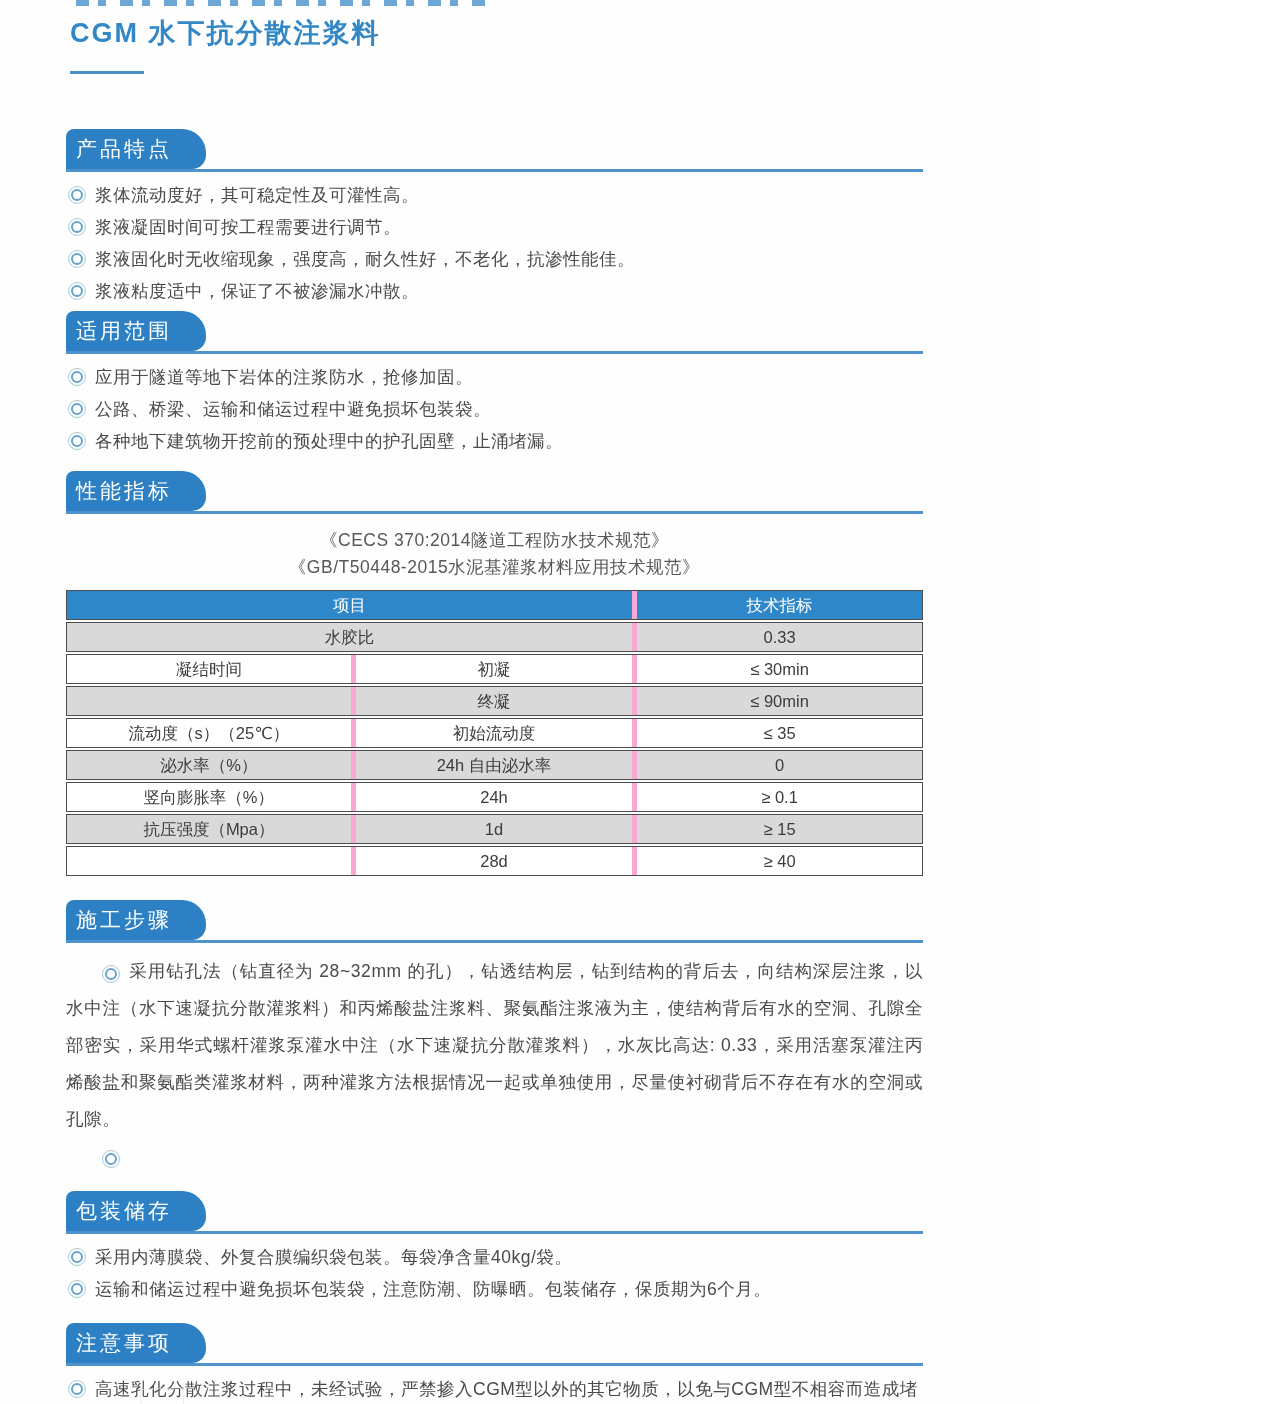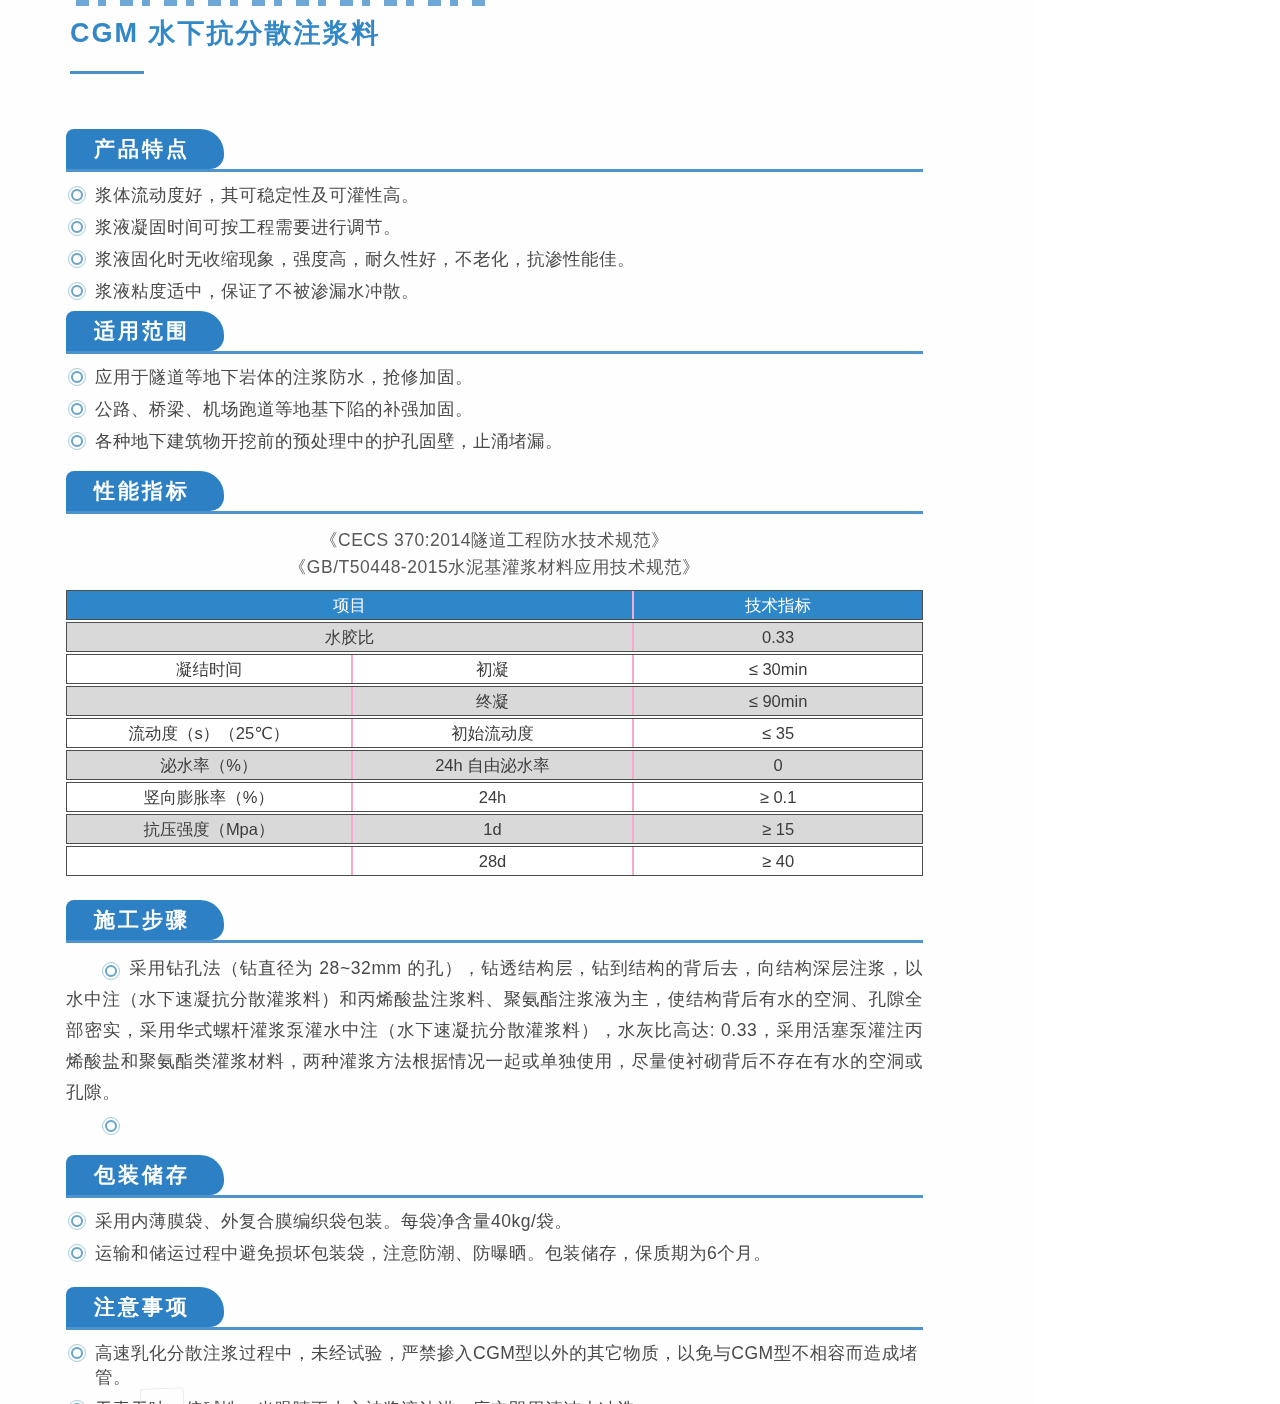--- a/index.html
+++ b/index.html
@@ -18,22 +18,22 @@
   }
 
   .doc-title{
     margin:16px 0 0 70px; font-size:27px; font-weight:bold; color:#3287c6;
     letter-spacing:2px; line-height:34px;
   }
   .title-underline{ margin:21px 0 0 70px; width:74px; height:3px; background:#4a90c8; }
 
   .section-head{ border-bottom:3px solid #4e93cc; }
   .badge{
-    display:inline-block; background:#2c80c3; color:#ffffff; font-weight:bold;
-    font-size:21px; letter-spacing:3px; line-height:24px; padding:8px 34px 8px 28px;
+    display:inline-block; background:#2c80c3; color:#ffffff; font-weight:normal;
+    font-size:21px; letter-spacing:3px; line-height:24px; padding:8px 34px 8px 10px;
     border-radius:8px 24px 14px 0;
   }
 
   .bullet-list{ margin-top:11px; }
   .bullet-row{ display:flex; align-items:flex-start; margin-bottom:8px; }
   .ring{
     flex:none; width:18px; height:18px; margin:3px 9px 0 2px;
     border:1.5px solid #a6cbdc; border-radius:50%;
     display:inline-flex; align-items:center; justify-content:center;
   }
@@ -44,31 +44,31 @@
 
   
   .spec-table{ margin-top:9px; width:100%; }
   .t-row{
     display:grid; grid-template-columns:33.2% 32.9% 33.9%;
     margin-bottom:2px; border:1px solid #4d4d4d;
   }
   .t-row.merged{ grid-template-columns:66.1% 33.9%; }
   .t-cell{
     text-align:center; font-size:16.5px; line-height:20px; padding:4px 6px;
-    color:#3c3c3c; border-left:2px solid #f9a8d4;
+    color:#3c3c3c; border-left:5px solid #f9a8d4;
   }
   .t-cell:first-child{ border-left:none; }
   .t-head{ background:#2e87c8; }
   .t-head .t-cell{ color:#ffffff; }
   .t-gray{ background:#d9d9d9; }
   .t-white{ background:#ffffff; }
 
   .paragraphs{ margin-top:10px; }
   .para{
-    font-size:17.5px; line-height:31px; color:#4a4a4a; letter-spacing:.6px;
+    font-size:17.5px; line-height:37px; color:#4a4a4a; letter-spacing:.6px;
     text-align:justify; text-indent:36px;
   }
   .para .ring{ display:inline-flex; vertical-align:-3px; margin:0 9px 0 0; }
 
   
   .bottom-ghost{
     position:absolute; left:140px; bottom:-2px; width:44px; height:18px;
     border:1px solid #e4e4e8; border-bottom:none; border-radius:3px 3px 0 0;
     opacity:.8; transform:rotate(-2deg);
   }
@@ -112,21 +112,21 @@
       <div class="section-head">
         <span class="badge">适用范围</span>
       </div>
       <div class="bullet-list">
         <div class="bullet-row">
           <span class="ring"></span>
           <span class="bullet-text">应用于隧道等地下岩体的注浆防水，抢修加固。</span>
         </div>
         <div class="bullet-row">
           <span class="ring"></span>
-          <span class="bullet-text">公路、桥梁、机场跑道等地基下陷的补强加固。</span>
+          <span class="bullet-text">公路、桥梁、运输和储运过程中避免损坏包装袋。</span>
         </div>
         <div class="bullet-row">
           <span class="ring"></span>
           <span class="bullet-text">各种地下建筑物开挖前的预处理中的护孔固壁，止涌堵漏。</span>
         </div>
       </div>
     </div>
 
     <div class="section" style="margin-top:18px;">
       <div class="section-head">

